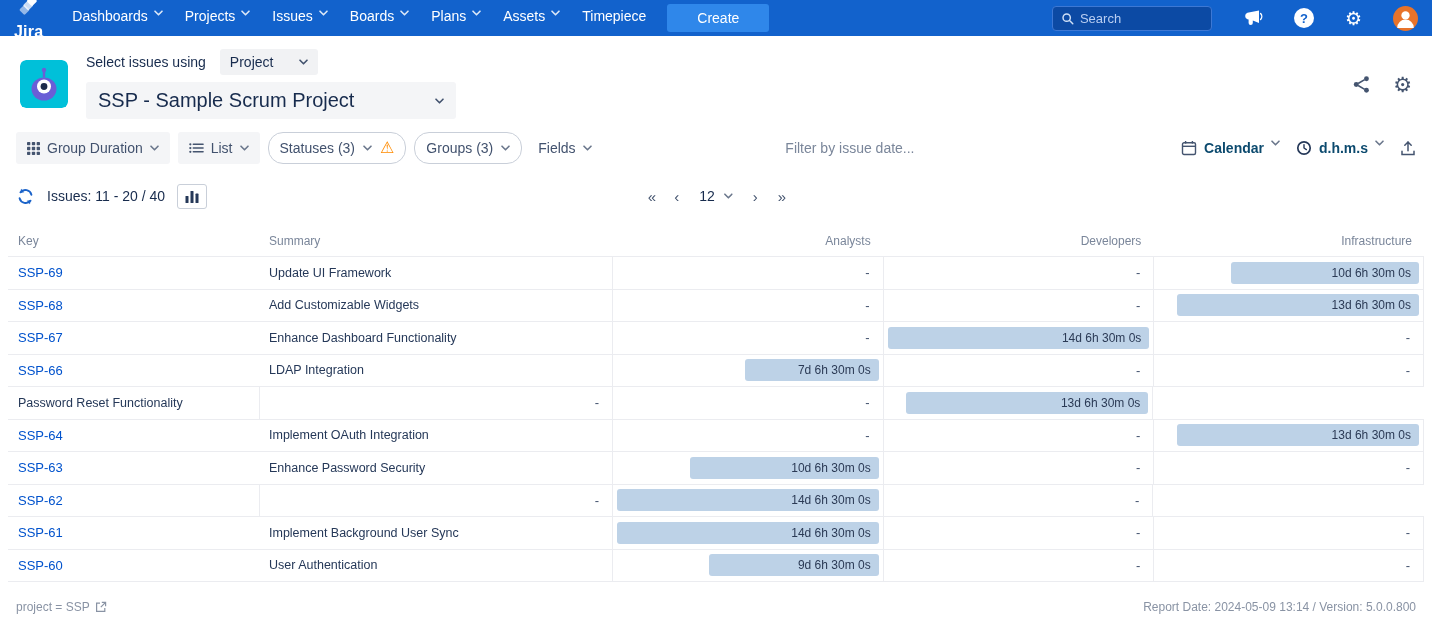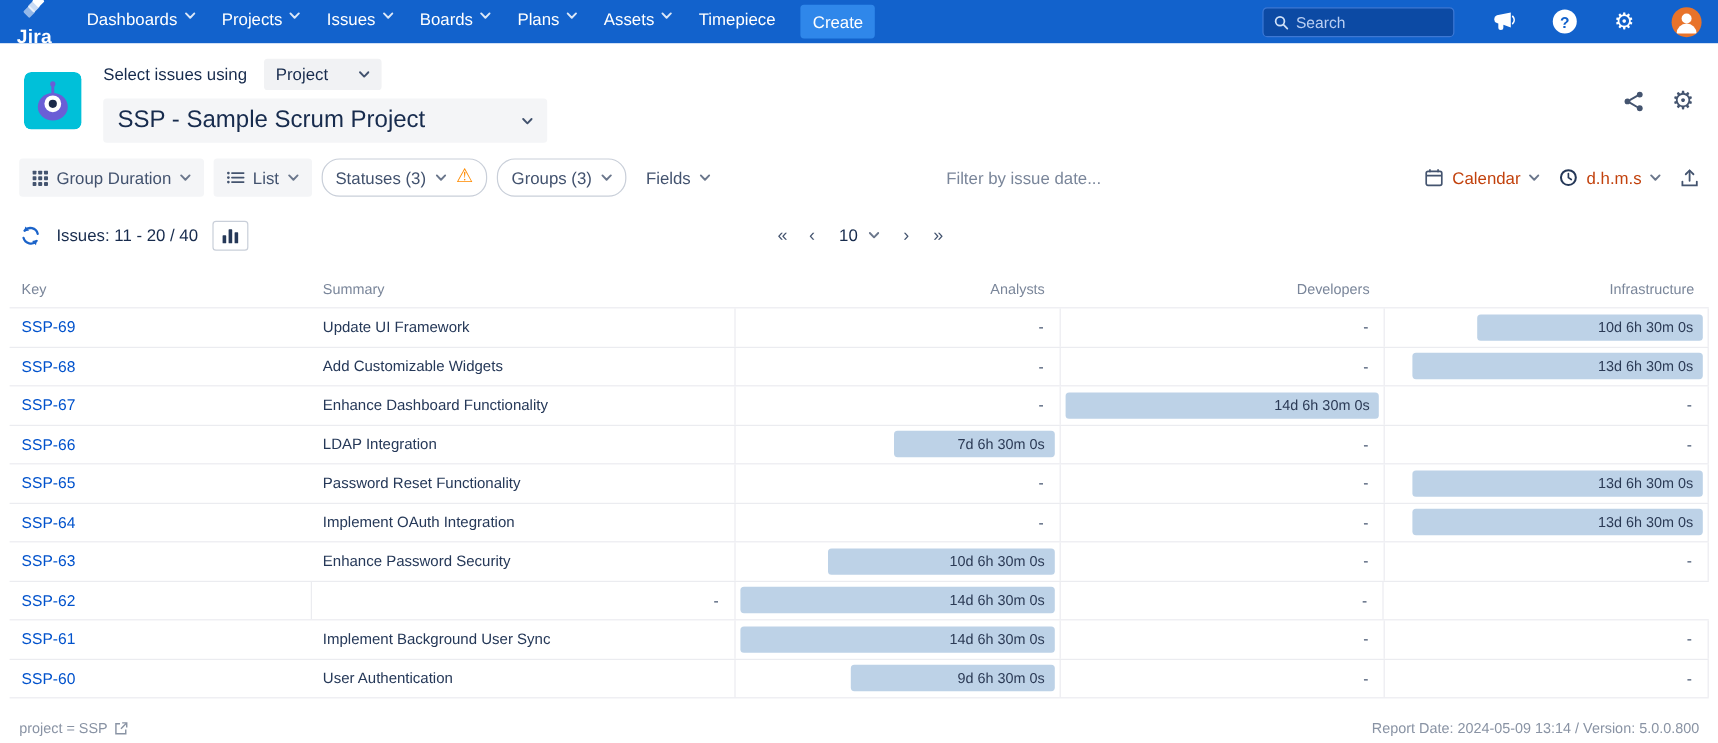--- a/index.html
+++ b/index.html
@@ -8,21 +8,21 @@
     font-family: "Liberation Sans", sans-serif;
     background:#ffffff; color:#172b4d; overflow:hidden;
   }
   
   .topnav { height:36px; background:#1262cc; display:flex; align-items:center; padding:0 14px; color:#fff; }
   .brand { display:flex; align-items:center; gap:7px; padding-right:18px; cursor:pointer;flex-direction:column; }
   .brand-text { font-size:16px; font-weight:bold; letter-spacing:.2px; }
   .nav-items { display:flex; align-items:center; height:36px; }
   .nav-item { display:flex; align-items:flex-start; gap:6px; padding:0 11px; height:20px; font-size:14px; font-weight:500; cursor:pointer; white-space:nowrap; }
   .nav-item .chev { color:rgba(255,255,255,.85); margin-top:2px; }
-  .create-btn { background:#2f87ea; border:none; color:#fff; font-size:14px; font-weight:500; padding:6px 10px; border-radius:3px; margin-left:10px; cursor:pointer; font-family:inherit; }
+  .create-btn { background:#2f87ea; border:none; color:#fff; font-size:14px; font-weight:500; padding:6px 30px; border-radius:3px; margin-left:10px; cursor:pointer; font-family:inherit; }
   .nav-right { margin-left:auto; display:flex; align-items:center; gap:31px; }
   .search-box { width:160px; height:25px; background:#0c4aa4; border:1px solid #3d78d4; border-radius:4px; display:flex; align-items:center; gap:6px; padding:0 8px; }
   .search-box input { flex:1; min-width:0; background:transparent; border:none; outline:none; color:#fff; font-size:13px; font-family:inherit; }
   .search-box input::placeholder { color:#b9cef2; }
   .nav-icon { display:flex; align-items:center; justify-content:center; cursor:pointer; }
   .gear-glyph { font-size:19px; line-height:1; color:#fff; }
   .help-badge { width:20px; height:20px; border-radius:50%; background:#fff; color:#1262cc; font-size:13px; font-weight:bold; display:flex; align-items:center; justify-content:center; }
   .avatar { width:25px; height:25px; border-radius:50%; background:#e8732a; display:flex; align-items:center; justify-content:center; overflow:hidden; }
   
   .report-header { display:flex; align-items:center; gap:18px; padding:13px 20px 11px; }
@@ -40,21 +40,21 @@
   .toolbar { display:flex; align-items:center; gap:8px; padding:2px 16px 10px; }
   .tb-btn { display:flex; align-items:center; gap:7px; background:#f4f5f7; border:none; border-radius:3px; padding:8px 11px; font-size:14px; font-weight:500; color:#42526e; cursor:pointer; font-family:inherit; }
   .tb-outline { display:flex; align-items:center; gap:8px; background:#fff; border:1px solid #c9cfd9; border-radius:15px; padding:7px 11px; font-size:14px; font-weight:500; color:#42526e; cursor:pointer; font-family:inherit; }
   .tb-plain { display:flex; align-items:center; gap:7px; background:transparent; border:none; padding:8px 8px; font-size:14px; font-weight:500; color:#42526e; cursor:pointer; font-family:inherit; }
   .tb-btn .chev, .tb-outline .chev, .tb-plain .chev { color:#6b778c; }
   .warn-glyph { color:#ff8b00; font-size:16px; line-height:1; }
   .spacer { flex:1; }
   .filter-input { border:none; outline:none; font-size:14px; color:#566379; width:210px; font-family:inherit; background:transparent; }
   .filter-input::placeholder { color:#7a869a; }
   .right-tools { display:flex; align-items:center; gap:16px; }
-  .icon-text-btn { display:flex; align-items:center; gap:7px; background:transparent; border:none; font-size:14px; font-weight:400; color:#c2410c; cursor:pointer; font-family:inherit; }
+  .icon-text-btn { display:flex; align-items:flex-start; gap:7px; background:transparent; border:none; font-size:14px; font-weight:700; color:#0c4a6e; cursor:pointer; font-family:inherit; }
   .icon-text-btn .chev { color:#6b778c; }
   
   .pagination-row { position:relative; height:44px; display:flex; align-items:center; padding:0 16px; gap:12px; }
   .issues-label { font-size:14px; color:#172b4d; }
   .chart-btn { display:flex; align-items:center; justify-content:center; border:1px solid #c9cfd9; background:#fff; border-radius:3px; padding:5px 7px; cursor:pointer; }
   .pager { position:absolute; left:50%; transform:translateX(-50%); display:flex; align-items:center; gap:20px; }
   .pg { font-size:15px; color:#44546f; cursor:pointer; line-height:1; user-select:none; }
   .pg.dbl { letter-spacing:-2px; }
   .page-size { display:flex; align-items:center; gap:9px; font-size:14px; color:#172b4d; cursor:pointer; }
   .page-size .chev { color:#6b778c; }
@@ -312,21 +312,21 @@
     <svg width="14" height="13" viewBox="0 0 14 13" fill="#253858">
       <rect x="0.5" y="6" width="3" height="7" rx="0.6"></rect>
       <rect x="5.5" y="1" width="3" height="12" rx="0.6"></rect>
       <rect x="10.5" y="3.6" width="3" height="9.4" rx="0.6"></rect>
     </svg>
   </button>
   <div class="pager">
     <span class="pg dbl">«</span>
     <span class="pg">‹</span>
     <div class="page-size">
-      <span>10</span>
+      <span>12</span>
       <svg class="chev" width="9" height="6" viewBox="0 0 9 6">
           <path d="M1 1.2L4.5 4.8 8 1.2" fill="none" stroke="#6b778c" stroke-width="1.6" stroke-linecap="round" stroke-linejoin="round"></path>
         </svg>
     </div>
     <span class="pg">›</span>
     <span class="pg dbl">»</span>
   </div>
 </div>
 
 <div class="issue-table">
@@ -392,23 +392,20 @@
           <div class="bar" style="width: 50.95%;">7d 6h 30m 0s</div>
         </div>
         <div class="cell dur">
           <span class="dash">-</span>
         </div>
         <div class="cell dur last">
           <span class="dash">-</span>
         </div>
       </div>
       <div class="trow">
-        <div class="cell key">
-          <a>SSP-65</a>
-        </div>
         <div class="cell summary">Password Reset Functionality</div>
         <div class="cell dur">
           <span class="dash">-</span>
         </div>
         <div class="cell dur">
           <span class="dash">-</span>
         </div>
         <div class="cell dur last">
           <div class="bar" style="width: 92.99%;">13d 6h 30m 0s</div>
         </div>

